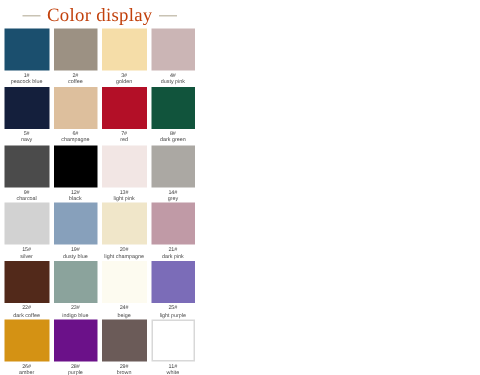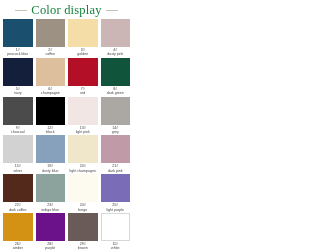--- a/index.html
+++ b/index.html
@@ -35,21 +35,21 @@
   }
   .title-rule {
     flex: 0 0 12px;
     height: 1px;
     background: #c9c3b4;
   }
   .title-text {
     font-family: "Liberation Serif", serif;
     font-size: 12.5px;
     line-height: 13px;
-    color: #15803d;
+    color: #c2410c;
     white-space: nowrap;
     letter-spacing: 0.2px;
   }
 
   
   .swatch-grid {
     padding: 1px 3px 2px 3px;
     box-sizing: border-box;
     display: grid;
     grid-template-columns: repeat(4, 1fr);

